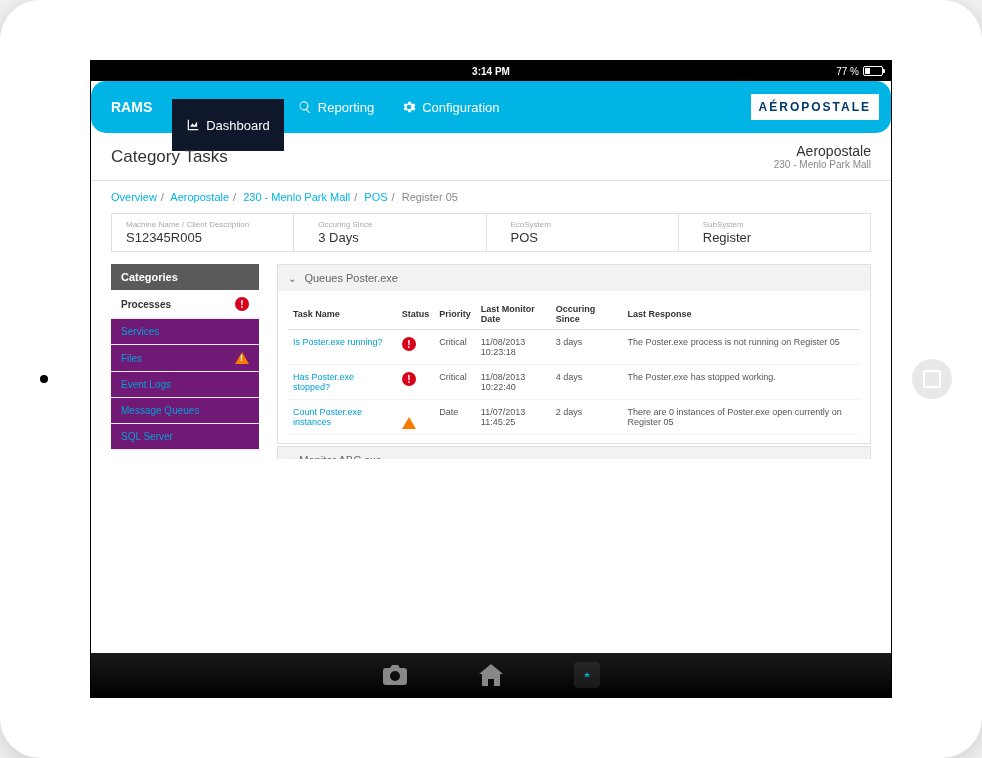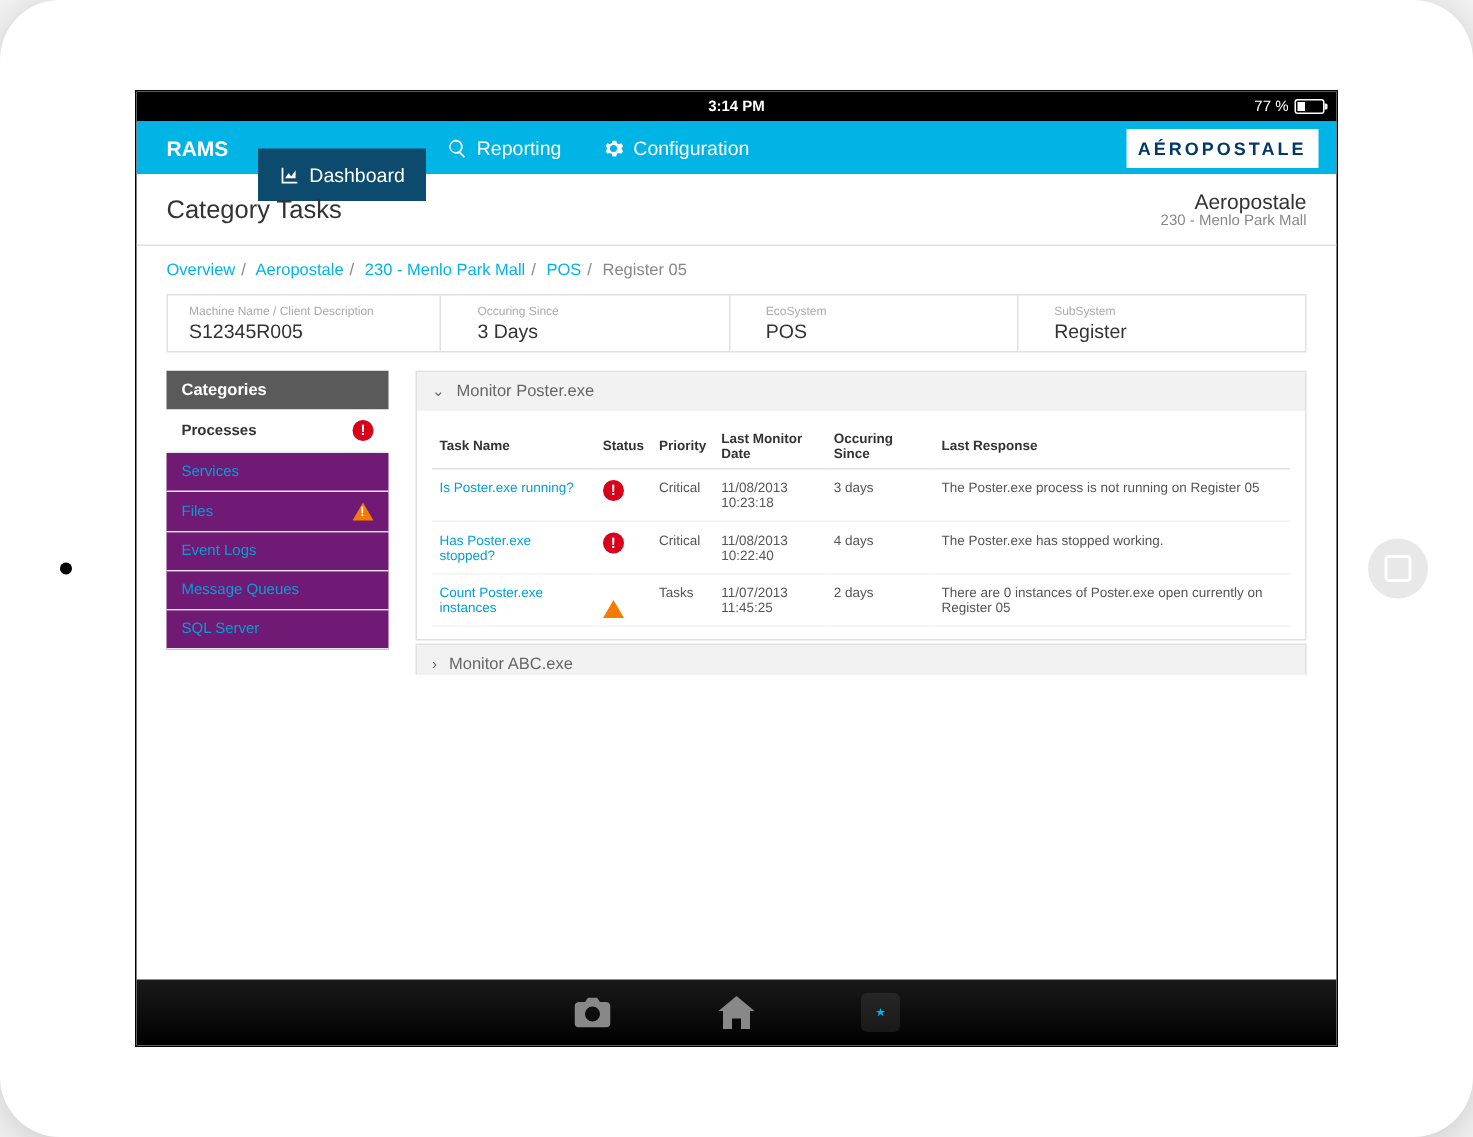--- a/index.html
+++ b/index.html
@@ -10,24 +10,24 @@
 .camera { position: absolute; left: 40px; top: 50%; transform: translateY(-50%); width: 8px; height: 8px; border-radius: 50%; background: #000; }
 .screen { width: 100%; height: 100%; background: #fff; border: 1px solid #000; display: flex; flex-direction: column; overflow: hidden; }
 .statusbar { height: 20px; background: #000; color: #fff; display: flex; justify-content: space-between; align-items: center; font-size: 10px; padding: 0 8px; }
 .statusbar-left { display: flex; align-items: center; gap: 4px; margin-top: 47px; }
 .statusbar-center { position: absolute; left: 50%; transform: translateX(-50%); font-weight: bold; }
 .statusbar-right { display: flex; align-items: center; gap: 4px; }
 .wifi-icon { width: 12px; height: 8px; }
 .battery-icon { width: 20px; height: 10px; border: 1px solid #fff; border-radius: 2px; position: relative; }
 .battery-icon::after { content: ''; position: absolute; right: -3px; top: 2px; width: 2px; height: 4px; background: #fff; border-radius: 0 1px 1px 0; }
 .battery-icon::before { content: ''; position: absolute; left: 1px; top: 1px; width: 30%; height: calc(100% - 2px); background: #fff; }
-.topnav { height: 35px; background: #00b4e6; display: flex; align-items: center; color: #fff; font-size: 13px; }
+.topnav { height: 52px; background: #00b4e6; display: flex; align-items: center; color: #fff; font-size: 13px; border-radius: 15px; }
 .brand { padding: 0 20px; font-weight: bold; font-size: 14px; }
 .nav-item { padding: 0 14px; height: 100%; display: flex; align-items: center; gap: 6px; cursor: pointer; }
-.nav-item.active { background: #0c4a6e; margin-top: 36px; }
+.nav-item.active { background: #0f172a; margin-top: 36px; }
 .logo { margin-left: auto; background: #fff; color: #003a6b; font-weight: 900; letter-spacing: 2px; padding: 6px 8px; font-size: 12px; margin-right: 12px; font-family: 'Arial Black', sans-serif; }
 .header-bar { padding: 10px 20px; display: flex; justify-content: space-between; align-items: center; border-bottom: 1px solid #e0e0e0; }
 .page-title { font-size: 17px; font-weight: normal; color: #333; }
 .store-info { text-align: right; }
 .store-name { font-size: 14px; color: #333; }
 .store-loc { font-size: 10px; color: #888; }
 .breadcrumb { padding: 10px 20px; font-size: 11px; color: #888; }
 .breadcrumb a { color: #00b4e6; text-decoration: none; }
 .breadcrumb .sep { color: #888; margin: 0 4px; }
 .info-cards { display: flex; gap: 10px; margin: 0 20px 12px; border: 1px solid #e0e0e0; }
@@ -161,21 +161,21 @@
         <div class="sidebar-item">
             <span>SQL Server</span>
           </div>
 
       </div>
 
       <div class="main">
         <div class="accordion">
           <div class="acc-header">
             <span class="chevron">⌄</span>
-            <span>Monitor Poster.exe</span>
+            <span>Queues Poster.exe</span>
           </div>
           <div class="acc-body">
             <table class="tasks">
               <thead>
                 <tr>
                   <th>Task Name</th>
                   <th>Status</th>
                   <th>Priority</th>
                   <th style="width:75px">Last Monitor Date</th>
                   <th>Occuring Since</th>
@@ -195,21 +195,21 @@
                   <td class="link">Has Poster.exe stopped?</td>
                   <td><span class="status-badge status-critical">!</span></td>
                   <td>Critical</td>
                   <td>11/08/2013 10:22:40</td>
                   <td>4 days</td>
                   <td>The Poster.exe has stopped working.</td>
                 </tr>
                 <tr>
                   <td class="link">Count Poster.exe instances</td>
                   <td><span class="status-warn"></span></td>
-                  <td>Tasks</td>
+                  <td>Date</td>
                   <td>11/07/2013 11:45:25</td>
                   <td>2 days</td>
                   <td>There are 0 instances of Poster.exe open currently on Register 05</td>
                 </tr>
               </tbody>
             </table>
           </div>
         </div>
         <div class="accordion">
           <div class="acc-header">

